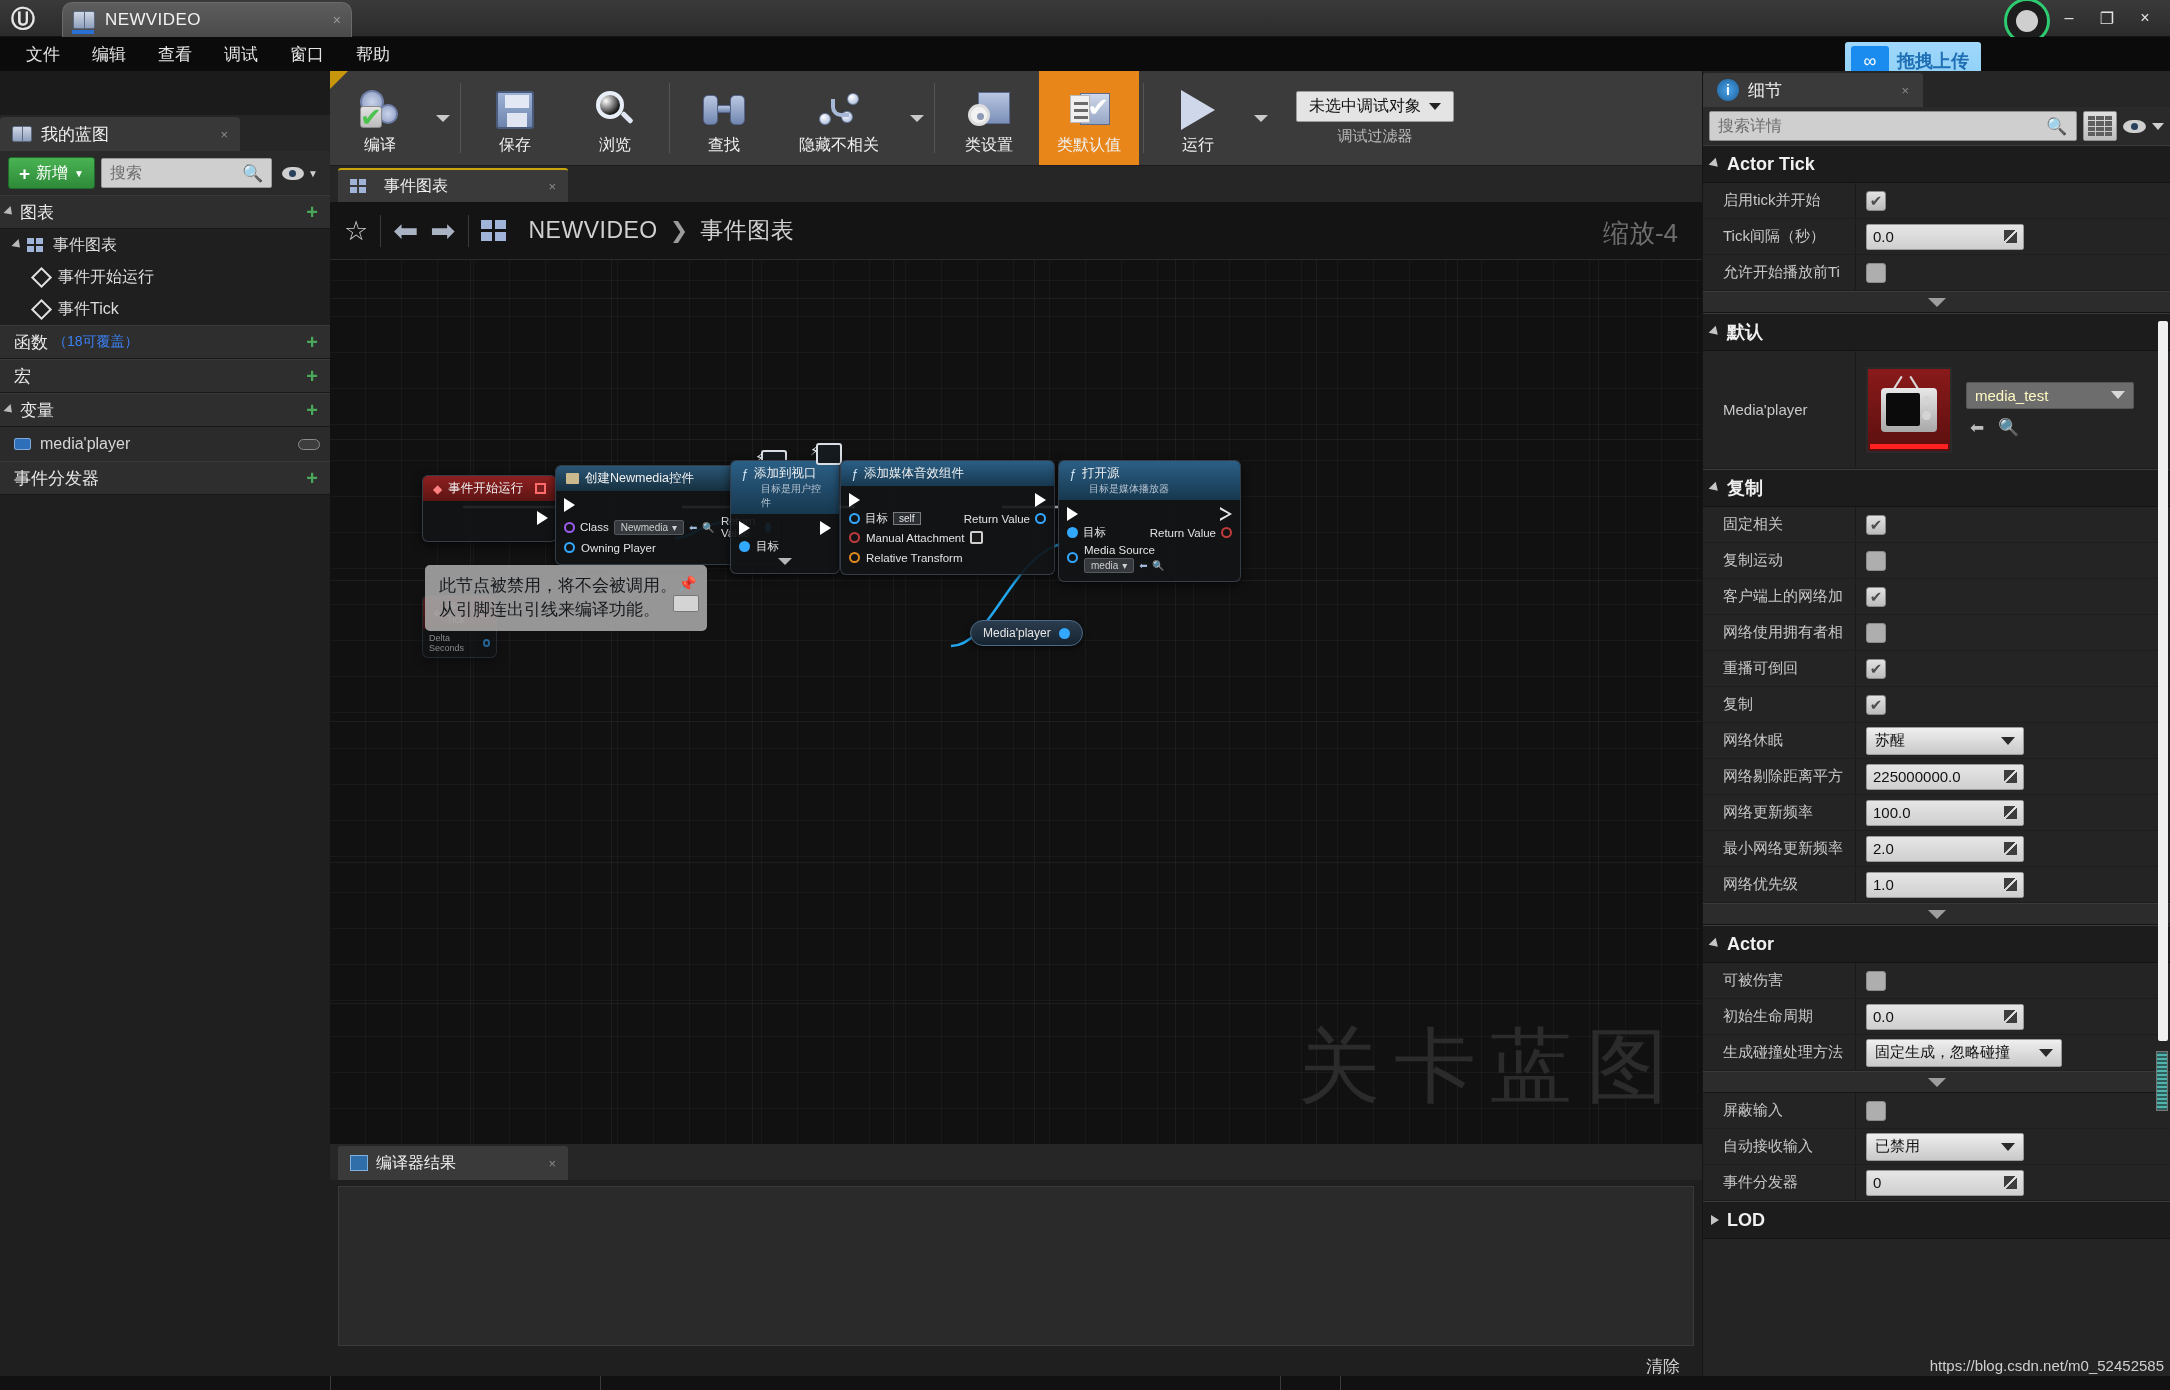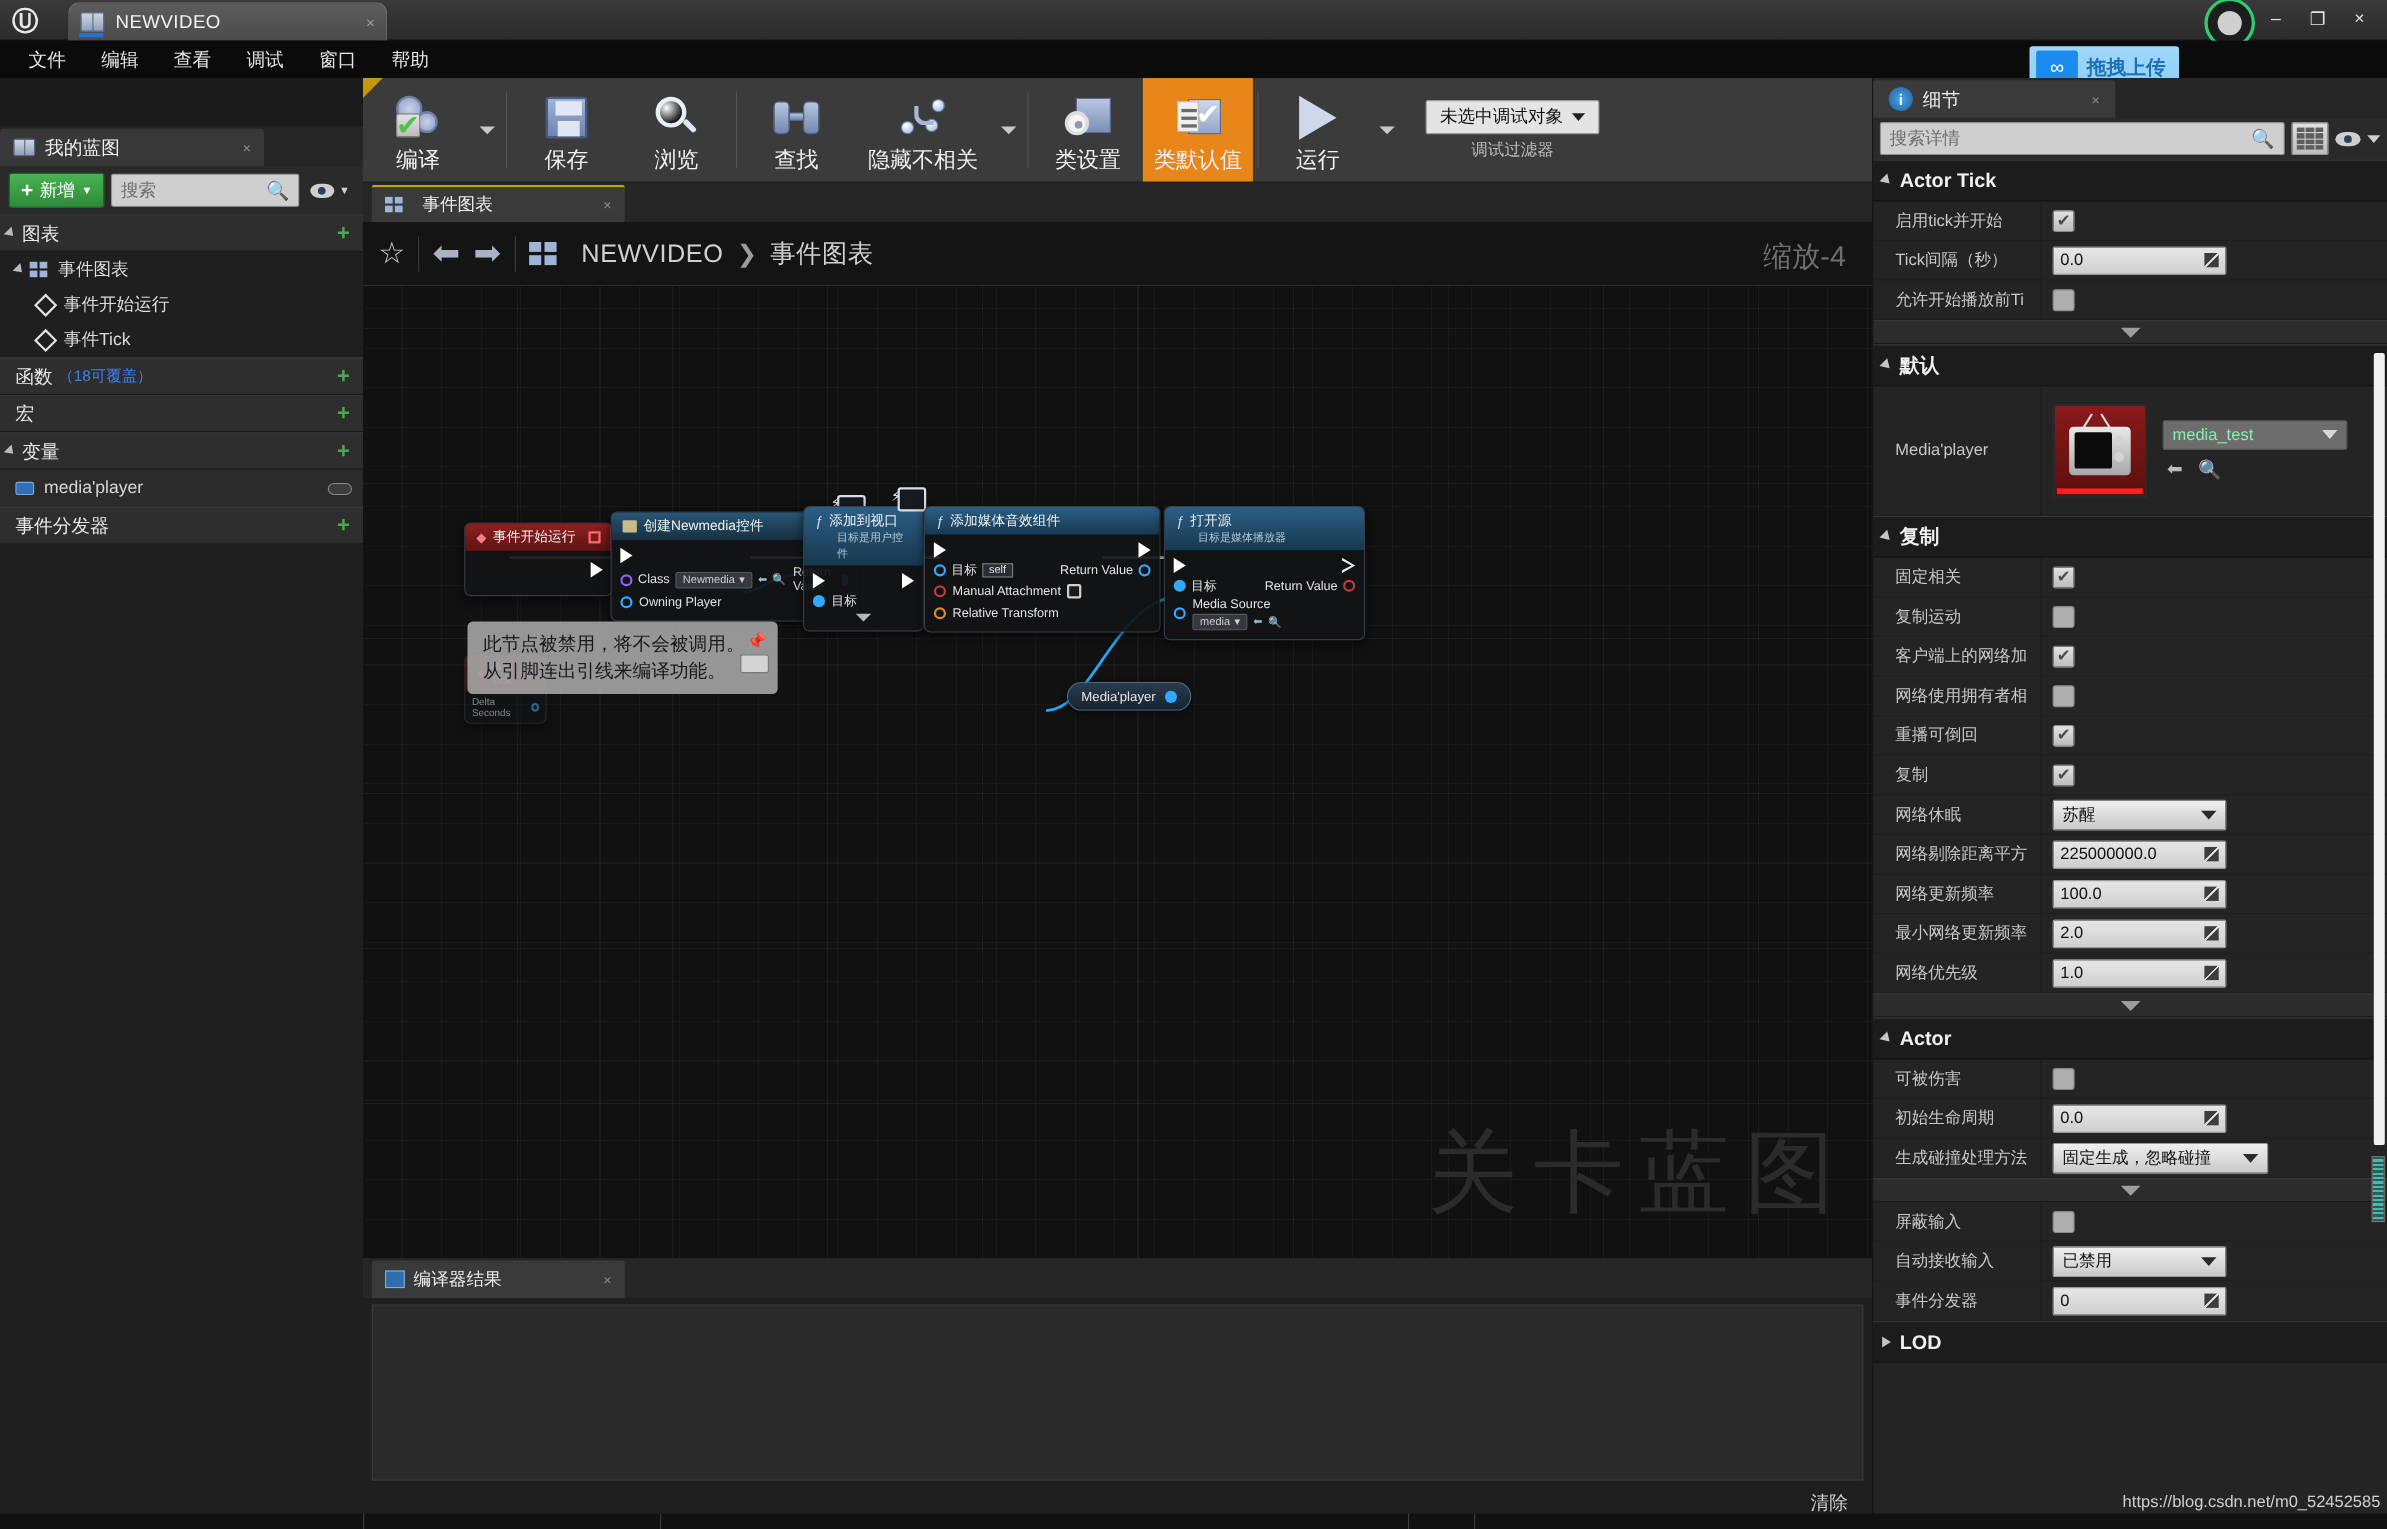--- a/index.html
+++ b/index.html
@@ -93,21 +93,21 @@
     border:1px solid #8a8a8a;background:#3d3d3d;}
 
   
   .toolbar{position:absolute;left:330px;top:71px;width:1372px;height:95px;background:#3b3b3b;
     border-bottom:1px solid #1c1c1c;display:flex;align-items:stretch;}
   .tb-corner{position:absolute;left:0;top:0;width:0;height:0;border-left:18px solid #c8960d;
     border-bottom:18px solid transparent;}
   .tbtn{width:100px;display:flex;flex-direction:column;align-items:center;justify-content:center;
     gap:2px;padding-top:6px;}
   .tbtn.sel{background:#e8861a;}
-  .tbtn .lbl{font-size:20px;color:#f0f0f0;}
+  .tbtn .lbl{font-size:16px;color:#f0f0f0;}
   .tbtn .ic{height:46px;display:flex;align-items:center;justify-content:center;font-size:34px;}
   .tsep{width:1px;background:#555;margin:12px 4px;}
   .tcaret{display:flex;align-items:center;justify-content:center;width:26px;}
   .tcaret .cv{width:0;height:0;border-left:7px solid transparent;border-right:7px solid transparent;
     border-top:7px solid #c9c9c9;}
   .dbgwrap{margin-left:22px;display:flex;flex-direction:column;align-items:center;justify-content:center;gap:5px;}
   .dbgsel{background:#e4e4e4;border:1px solid #9a9a9a;border-radius:2px;color:#111;font-size:16px;
     padding:4px 12px;display:flex;align-items:center;gap:8px;}
   .dbgsel .cv{width:0;height:0;border-left:6px solid transparent;border-right:6px solid transparent;
     border-top:7px solid #222;}
@@ -293,21 +293,21 @@
     position:relative;display:flex;align-items:center;justify-content:center;}
   .thumb .tv{width:56px;height:44px;background:linear-gradient(#e8e8e8,#a8a8a8);border-radius:4px;position:relative;}
   .thumb .tv .scr{position:absolute;left:5px;top:5px;width:34px;height:33px;background:#0b0b0b;border-radius:2px;}
   .thumb .tv .k1,.thumb .tv .k2{position:absolute;right:6px;width:9px;height:9px;border-radius:50%;background:#d4d4d4;}
   .thumb .tv .k1{top:8px;} .thumb .tv .k2{top:23px;}
   .thumb .ant{position:absolute;top:6px;left:28px;width:2px;height:18px;background:#d9d9d9;transform:rotate(32deg);}
   .thumb .ant2{position:absolute;top:6px;left:46px;width:2px;height:18px;background:#d9d9d9;transform:rotate(-32deg);}
   .thumb .bar{position:absolute;left:2px;right:2px;bottom:2px;height:5px;background:#ff2020;}
   .asset-ctl{display:flex;flex-direction:column;gap:8px;}
   .asset-sel{width:168px;height:27px;background:#6d6d6d;border:1px solid #565656;border-radius:2px;
-    display:flex;align-items:center;padding:0 8px;color:#86efac;font-size:15px;}
+    display:flex;align-items:center;padding:0 8px;color:#fef9c3;font-size:15px;}
   .asset-sel .cv{margin-left:auto;width:0;height:0;border-left:7px solid transparent;border-right:7px solid transparent;
     border-top:8px solid #d8d8d8;}
   .asset-ico{display:flex;gap:14px;padding-left:4px;color:#bdbdbd;font-size:17px;}
   .moreband{height:22px;background:#2c2c2c;display:flex;align-items:center;justify-content:center;
     border-top:1px solid #3a3a3a;border-bottom:1px solid #151515;}
   .moreband .cv{width:0;height:0;border-left:9px solid transparent;border-right:9px solid transparent;
     border-top:9px solid #9d9d9d;}
   .d-scroll{position:absolute;right:2px;top:250px;width:10px;height:720px;background:#f0f0f0;border-radius:2px;}
   .d-scroll2{position:absolute;right:2px;top:980px;width:12px;height:60px;
     background:repeating-linear-gradient(0deg,#2f5d5c 0 2px,#4fb3ae 2px 4px);border:1px solid #777;}

